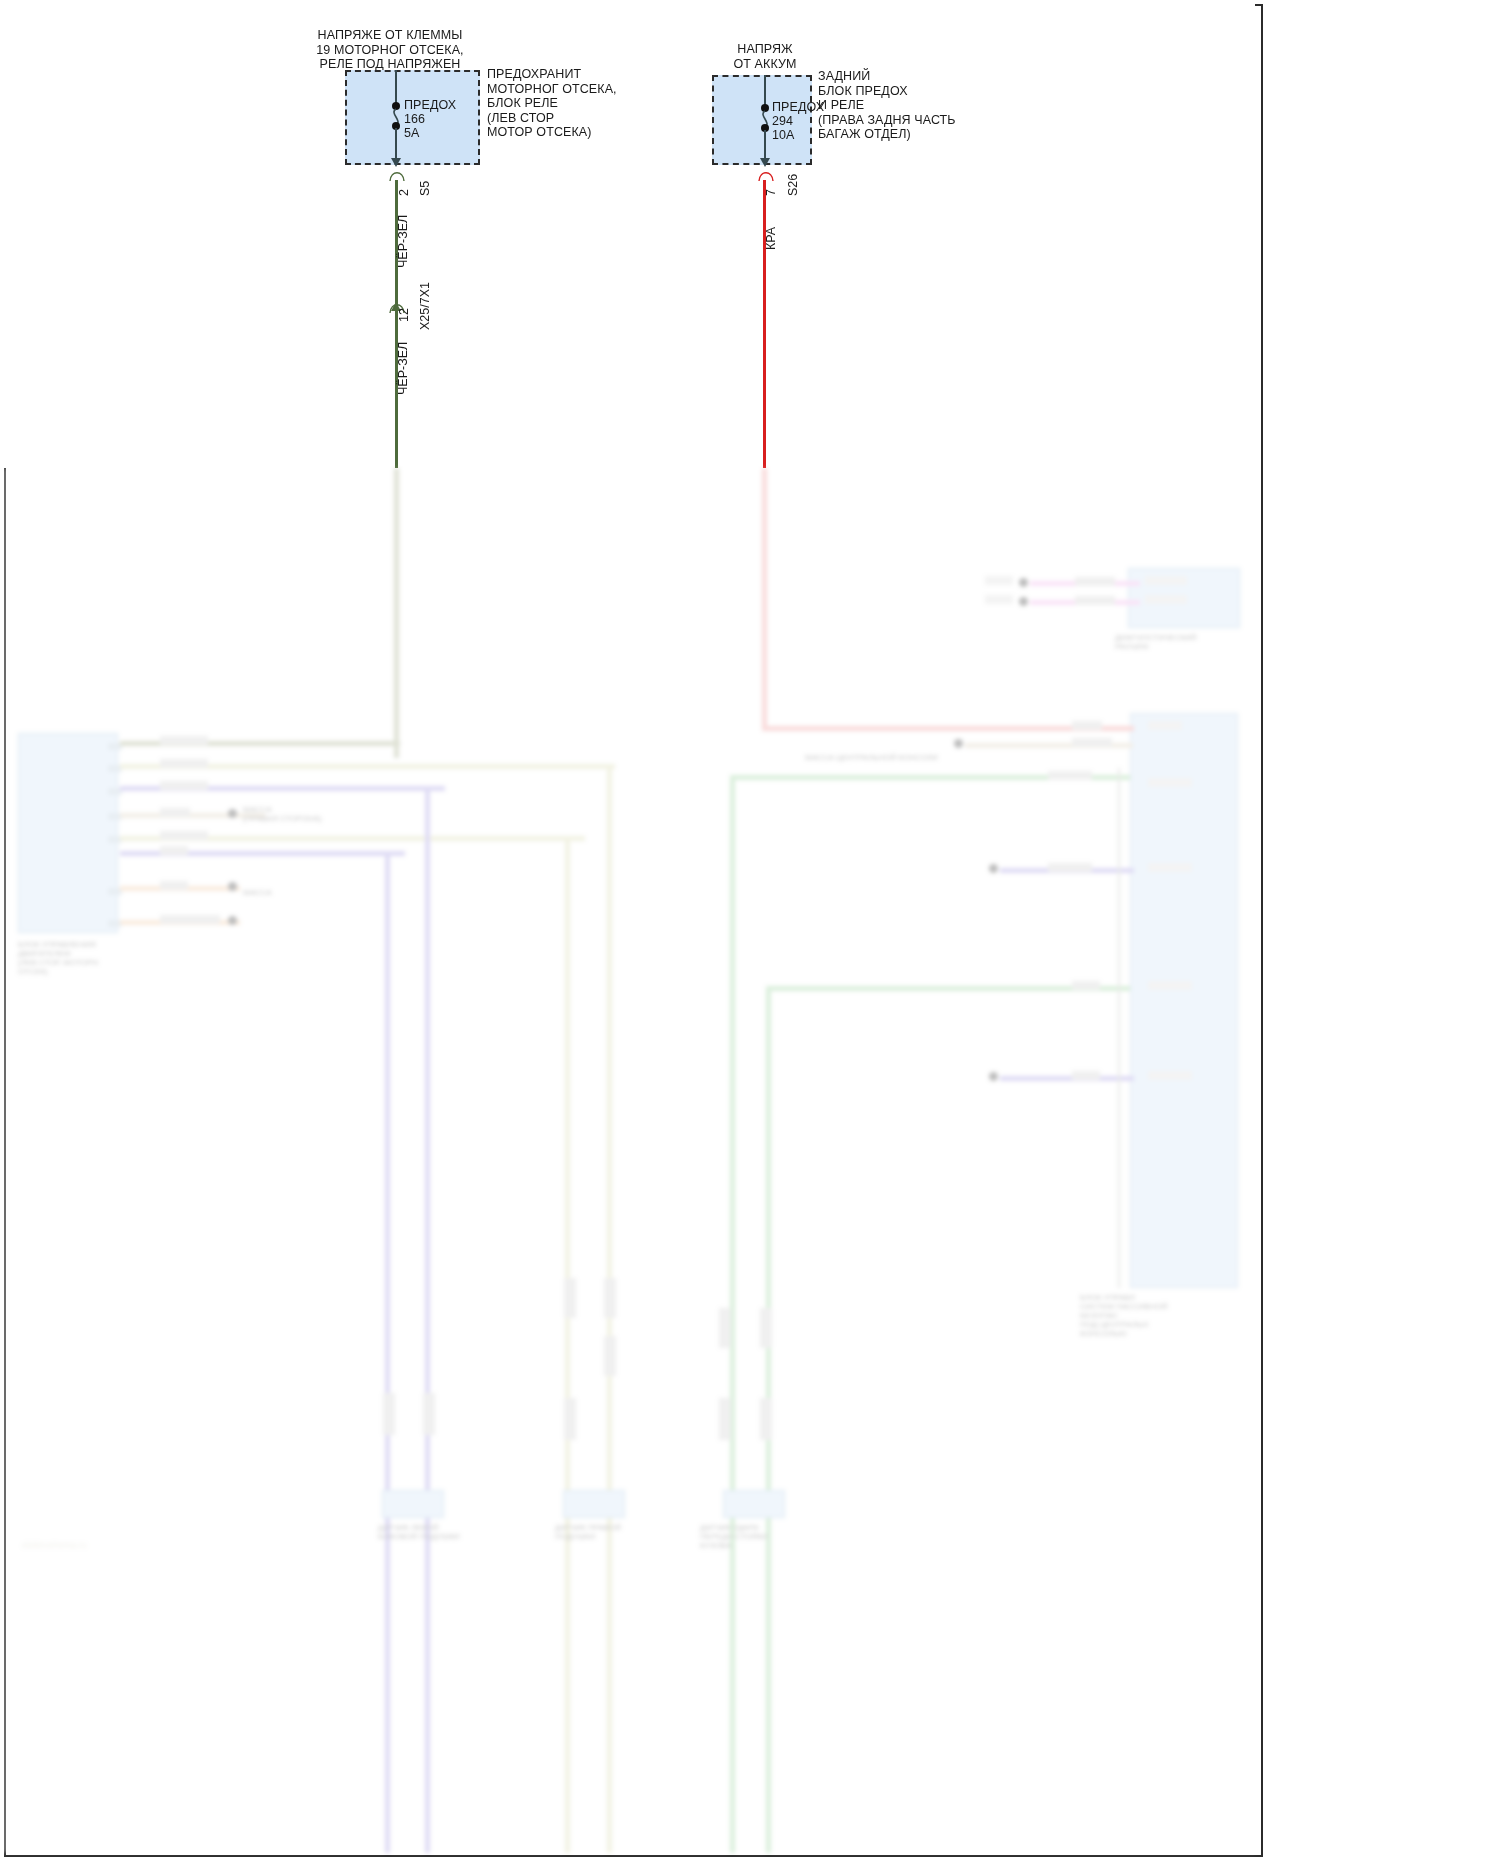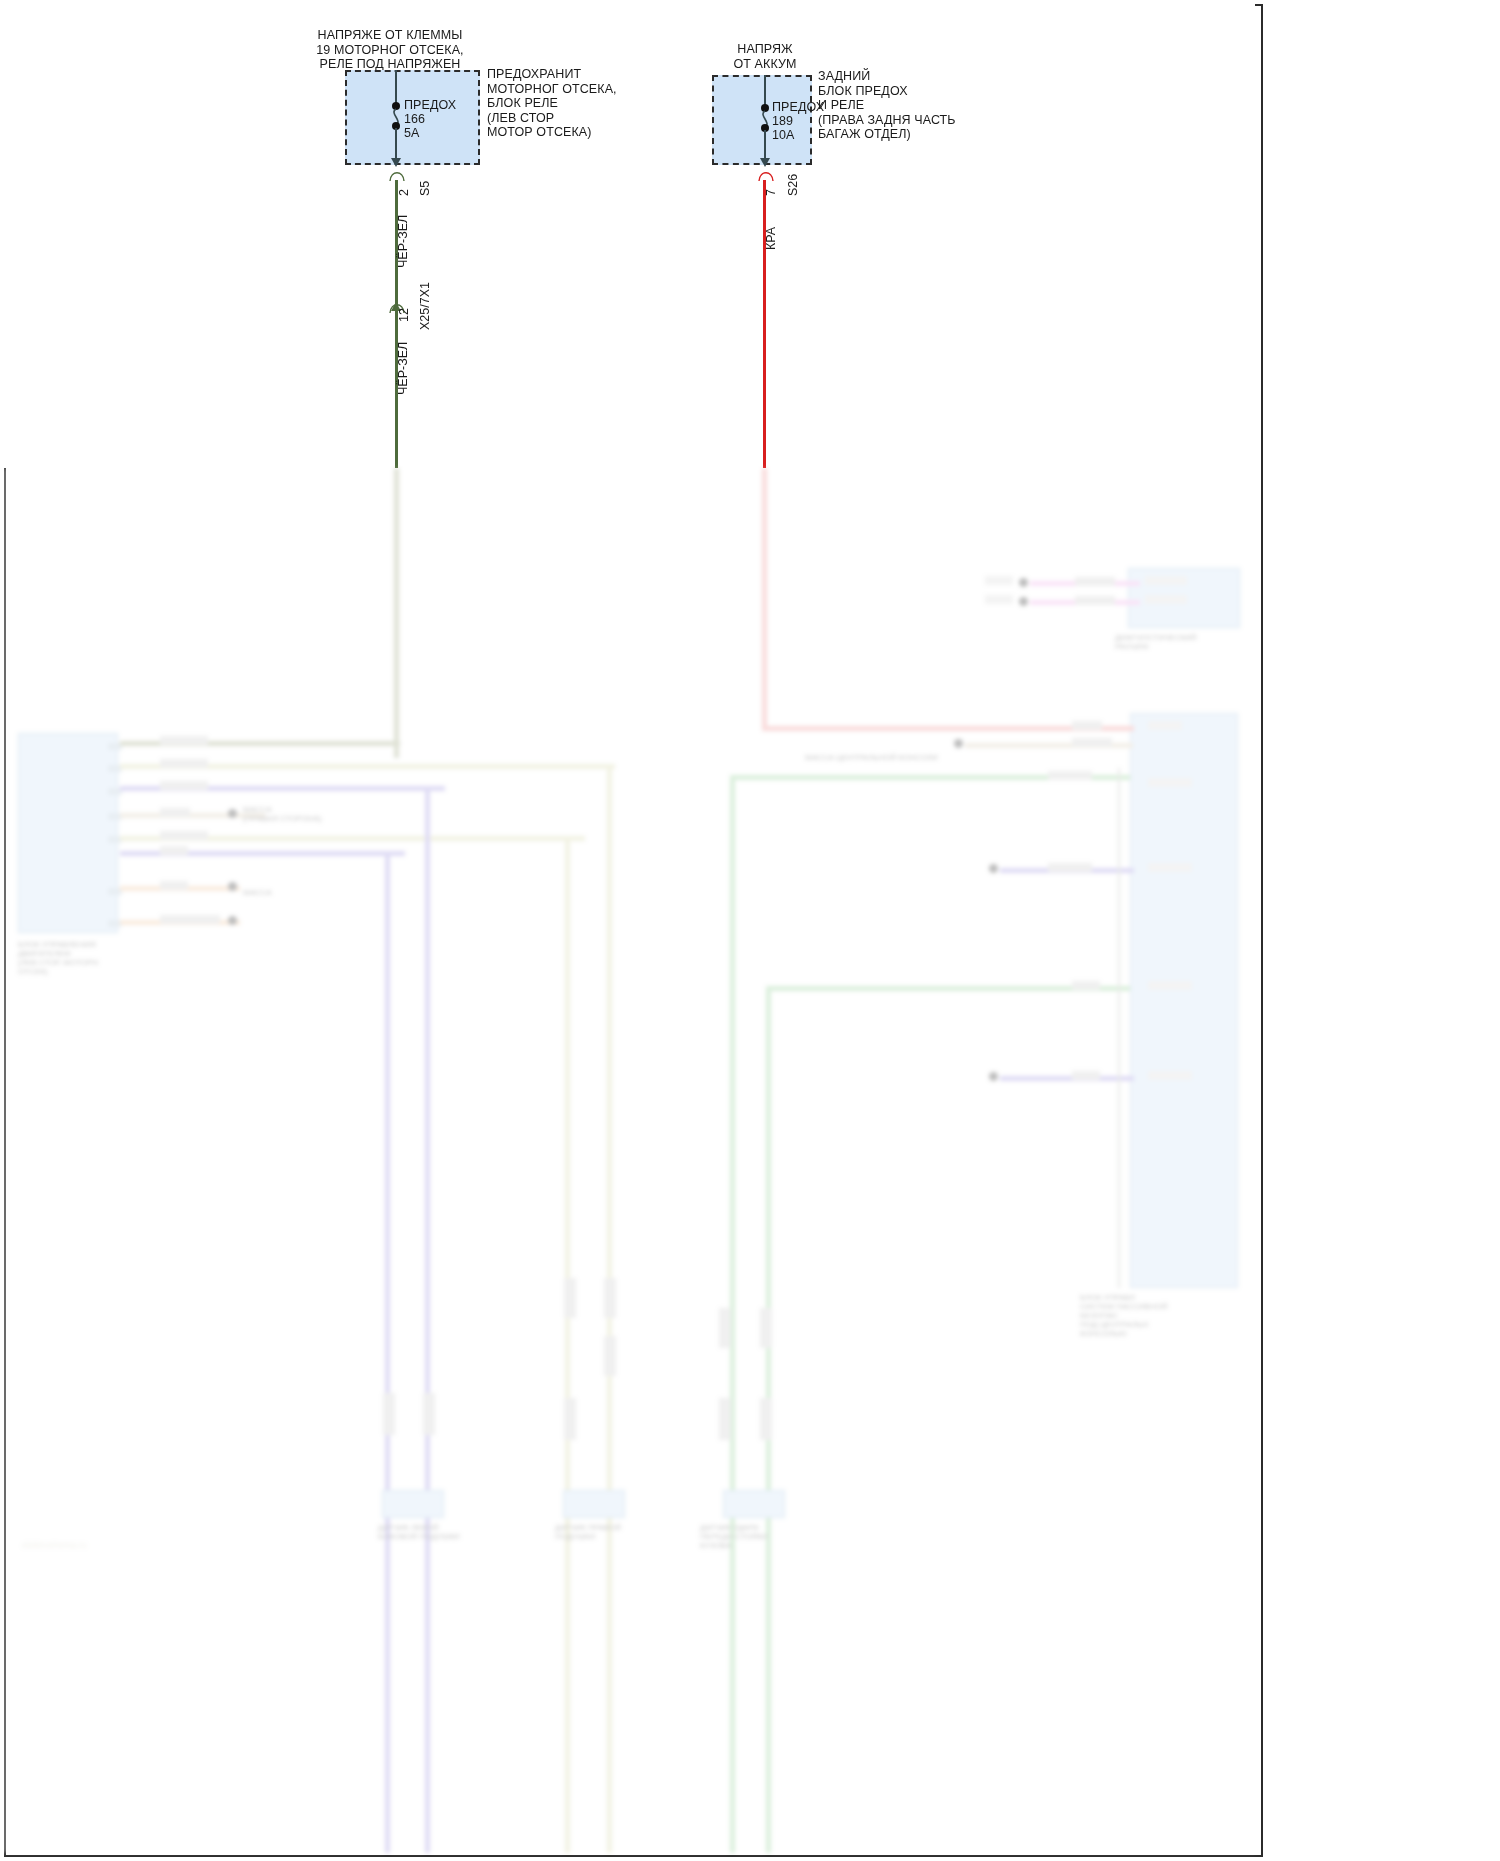--- a/index.html
+++ b/index.html
@@ -182,21 +182,21 @@
 
     <svg class="squig" style="left:757px;top:110px;" width="16" height="18">
       <path d="M8 1 C1 5, 15 13, 8 17" stroke="#35494f" stroke-width="1.6" fill="none"></path>
     </svg>
     <div class="dot" style="left:761px;top:124px;"></div>
 
     <div class="vline" style="left:764px;top:130px;height:30px;"></div>
     <div class="arrow-down" style="left:760px;top:158px;"></div>
 
     <div class="lbl" style="left:772px;top:100px;">ПРЕДОХ</div>
-    <div class="lbl" style="left:772px;top:114px;">189</div>
+    <div class="lbl" style="left:772px;top:114px;">294</div>
     <div class="lbl" style="left:772px;top:128px;">10А</div>
 
     <div class="lbl" style="left:818px;top:69px;">ЗАДНИЙ
 БЛОК ПРЕДОХ
 И РЕЛЕ
 (ПРАВА ЗАДНЯ ЧАСТЬ
 БАГАЖ ОТДЕЛ)</div>
 
     <svg class="arc" style="left:757px;top:168px;" width="18" height="14">
       <path d="M2 13 C3 2, 15 2, 16 13" stroke="#d81f1f" stroke-width="1.4" fill="none"></path>

